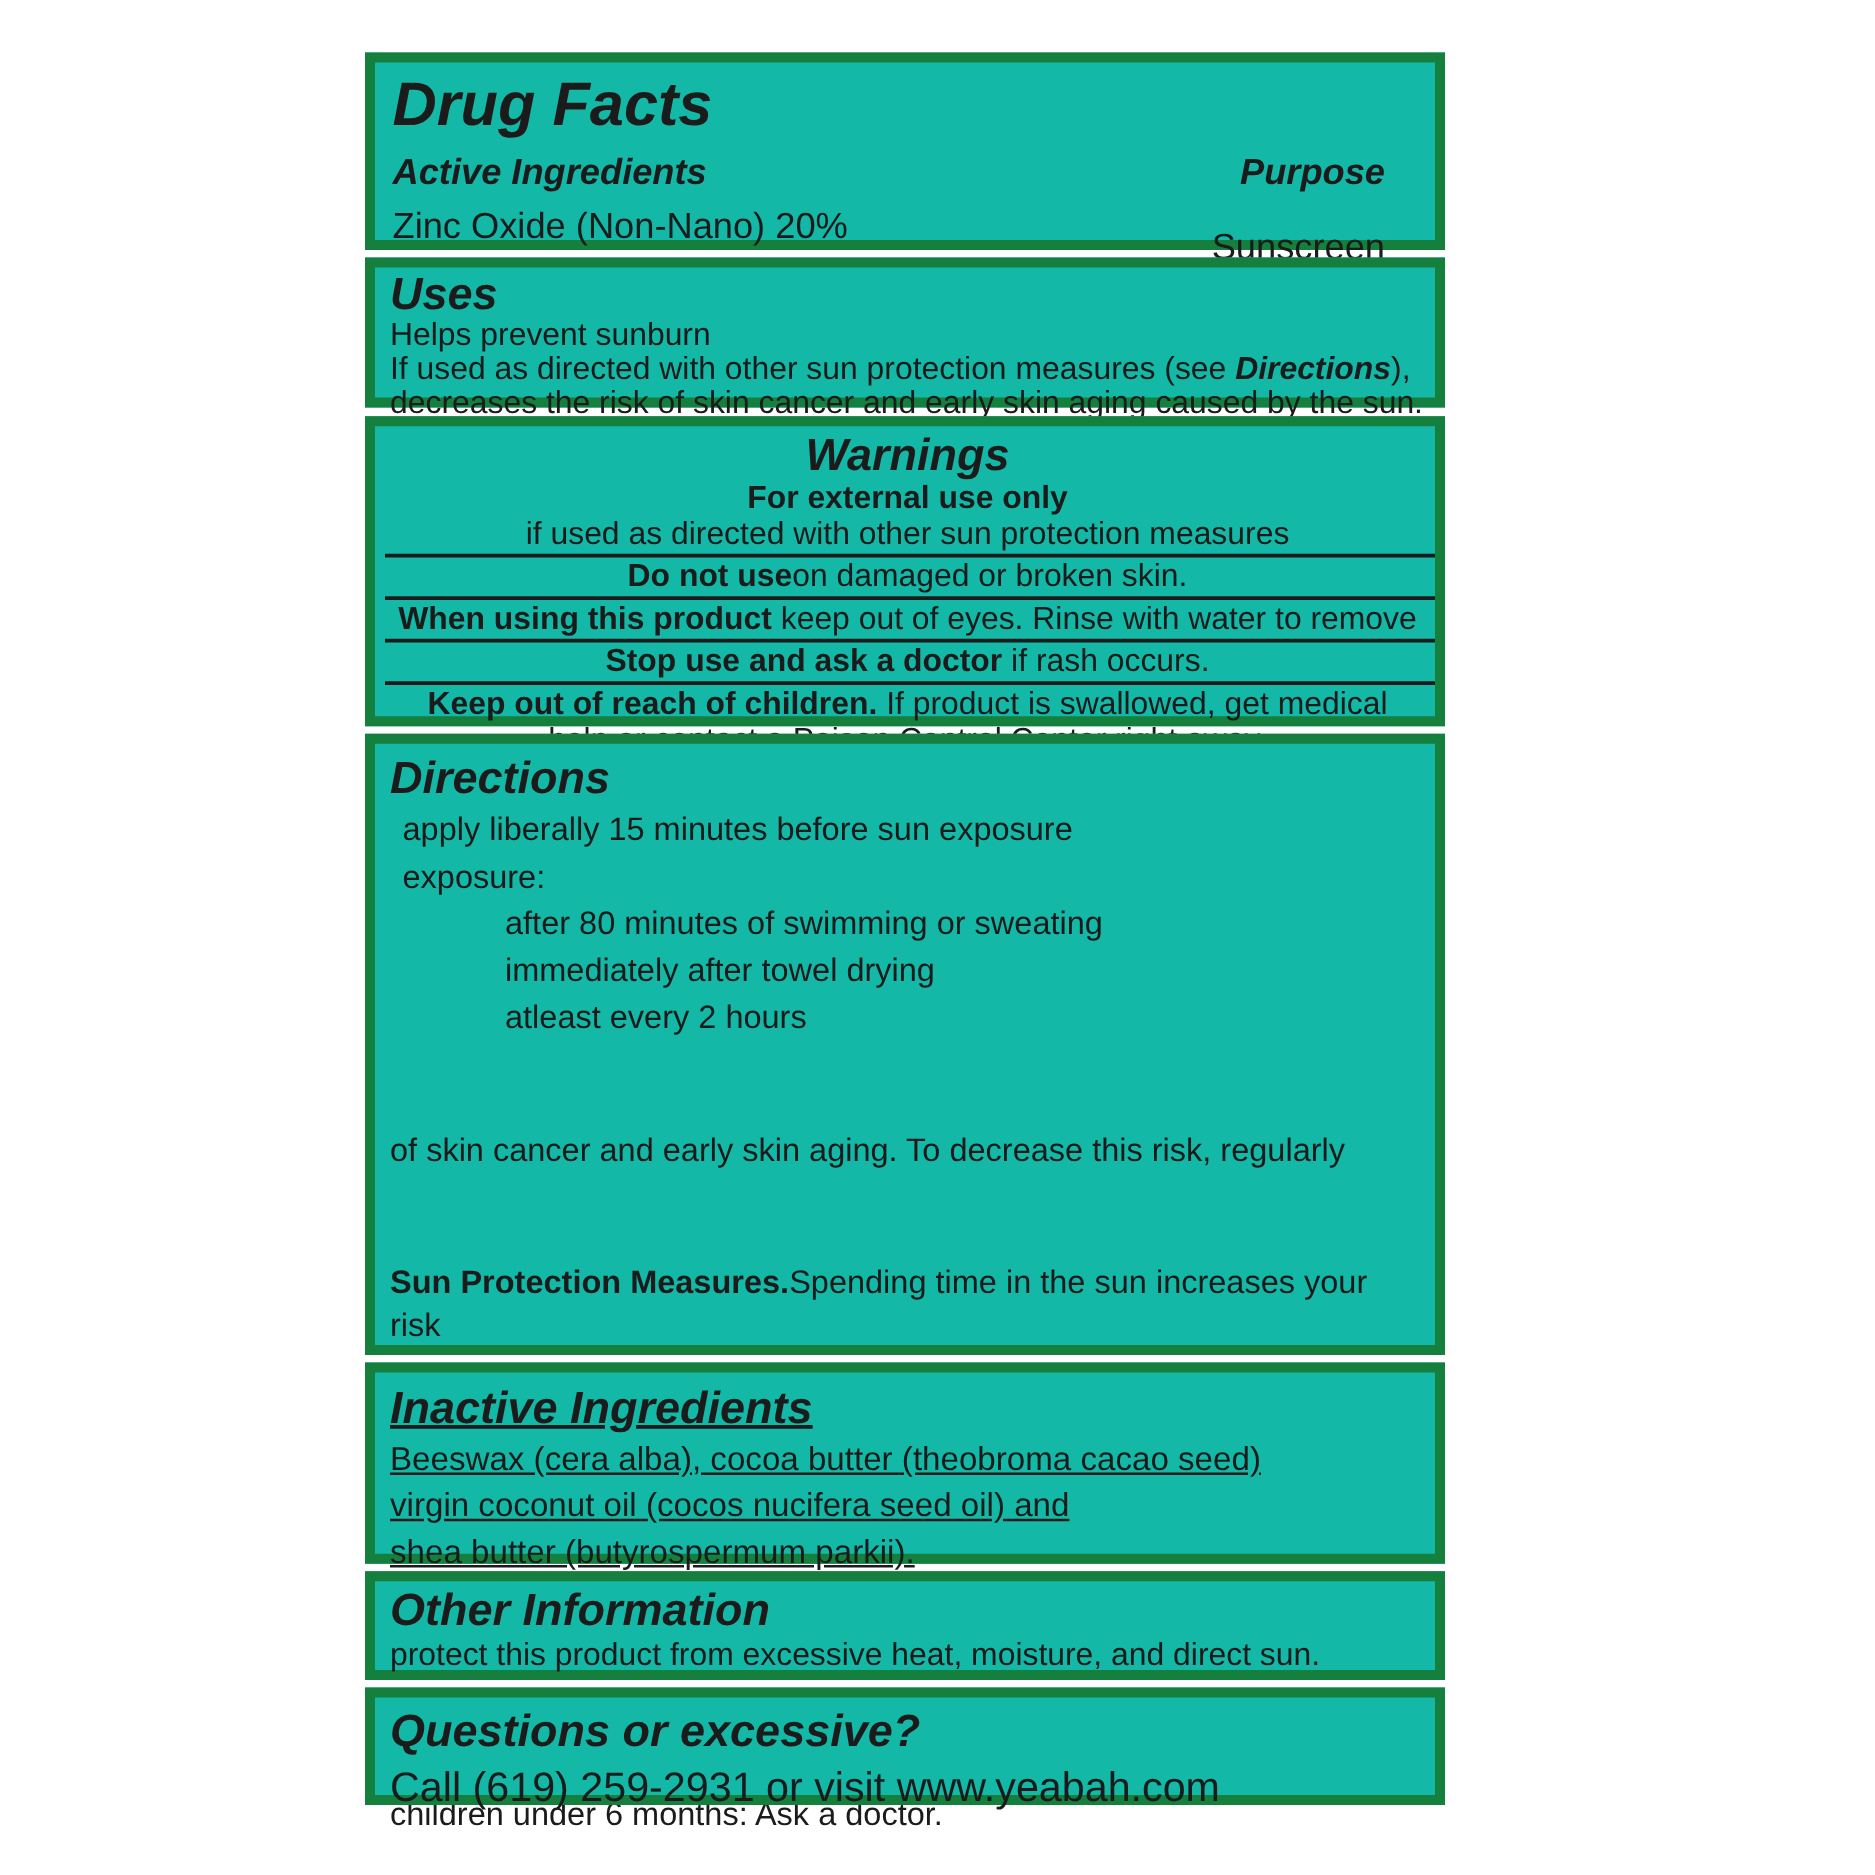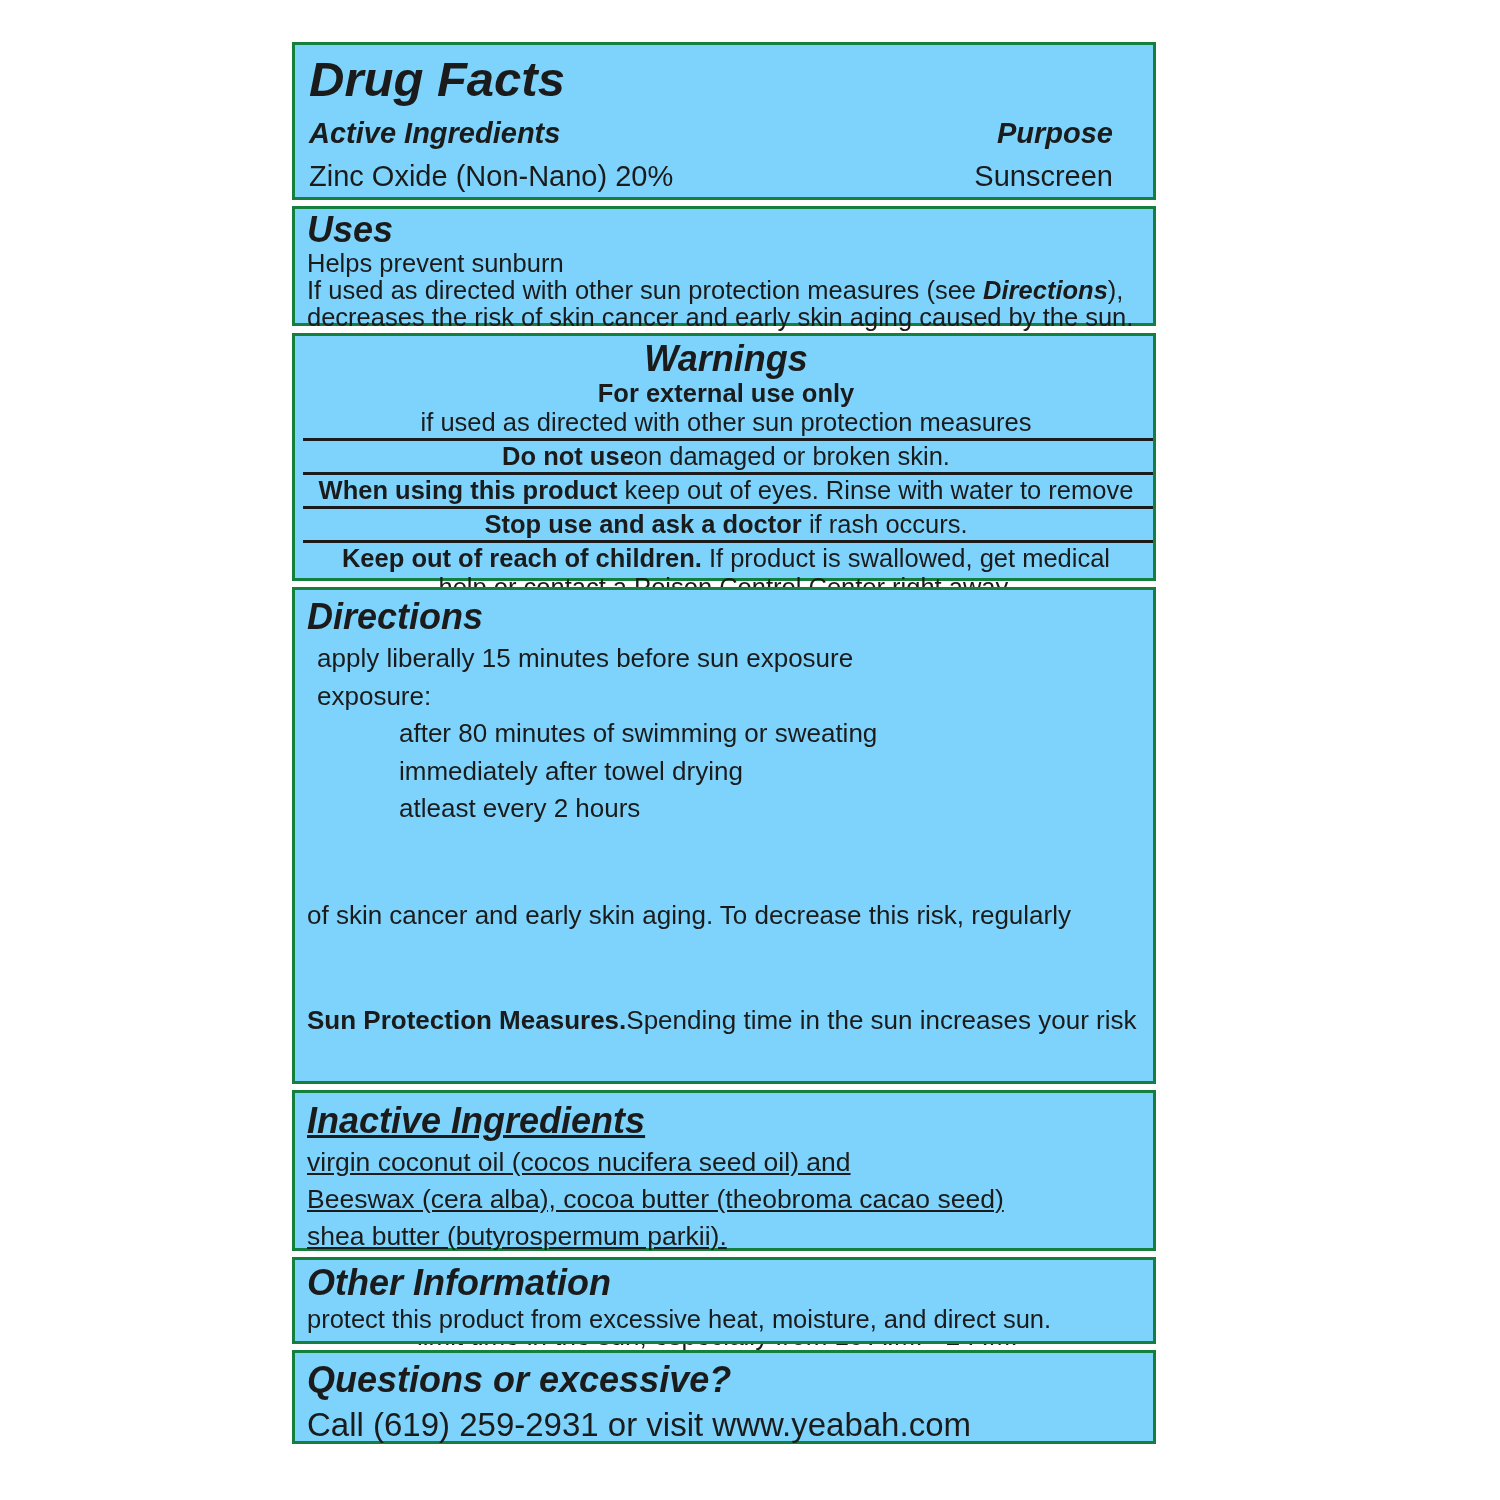--- a/index.html
+++ b/index.html
@@ -16,34 +16,34 @@
     left: 292px;
     top: 42px;
     width: 864px;
     height: 1402px;
   }
   .box {
     position: absolute;
     left: 0;
     width: 100%;
     box-sizing: border-box;
-    border: 3px solid #15803d;
-    background: #7dd3fc;
+    border: 8px solid #15803d;
+    background: #14b8a6;
     overflow: visible;
   }
   h1, h2 { margin: 0; font-style: italic; font-weight: bold; color: #1b1b1b; }
   h1 { font-size: 49px; line-height: 56px; letter-spacing: 0px; }
   h2 { font-size: 36px; line-height: 42px; }
 
   
   .sec-facts { top: 0; height: 158px; padding: 6px 8px 0 14px; }
   .cols {
     display: flex;
     justify-content: space-between;
-    align-items: flex-start;
+    align-items: center;
     padding-right: 32px;
   }
   .colhead { font-size: 29px; font-weight: bold; font-style: italic; }
   .cols.head-row { margin-top: 10px; }
   .cols.ing-row { margin-top: 10px; font-size: 29px; }
   .dots { letter-spacing: 2px; }
 
   
   .bodyline { font-size: 25.5px; line-height: 27px; white-space: pre-wrap; }
   .bodyline b, .wline b { font-weight: bold; margin-top: 28px; }
@@ -139,22 +139,22 @@
       <div>use a sunscreen with a broad spectrum SPF of 15 or higher and</div>
       <div>other sun protection measures including:</div>
     </div>
     <div class="dline indent3">limit time in the sun, especially from 10 A.M. - 2 P.M.</div>
     <div class="dline indent3">wear long-sleeve shirts, pants, hats, and sunglasses.</div>
     <div class="dline">children under 6 months: Ask a doctor.</div>
   </section>
 
   <section class="box sec-inactive">
     <h2>Inactive Ingredients</h2>
+    <div class="iline">Beeswax (cera alba), cocoa butter (theobroma cacao seed)</div>
     <div class="iline">virgin coconut oil (cocos nucifera seed oil) and</div>
-    <div class="iline">Beeswax (cera alba), cocoa butter (theobroma cacao seed)</div>
     <div class="iline">shea butter (butyrospermum parkii).</div>
   </section>
 
   <section class="box sec-other">
     <h2>Other Information</h2>
     <div class="oline">protect this product from excessive heat, moisture, and direct sun.</div>
   </section>
 
   <section class="box sec-questions">
     <h2>Questions or excessive?</h2>

